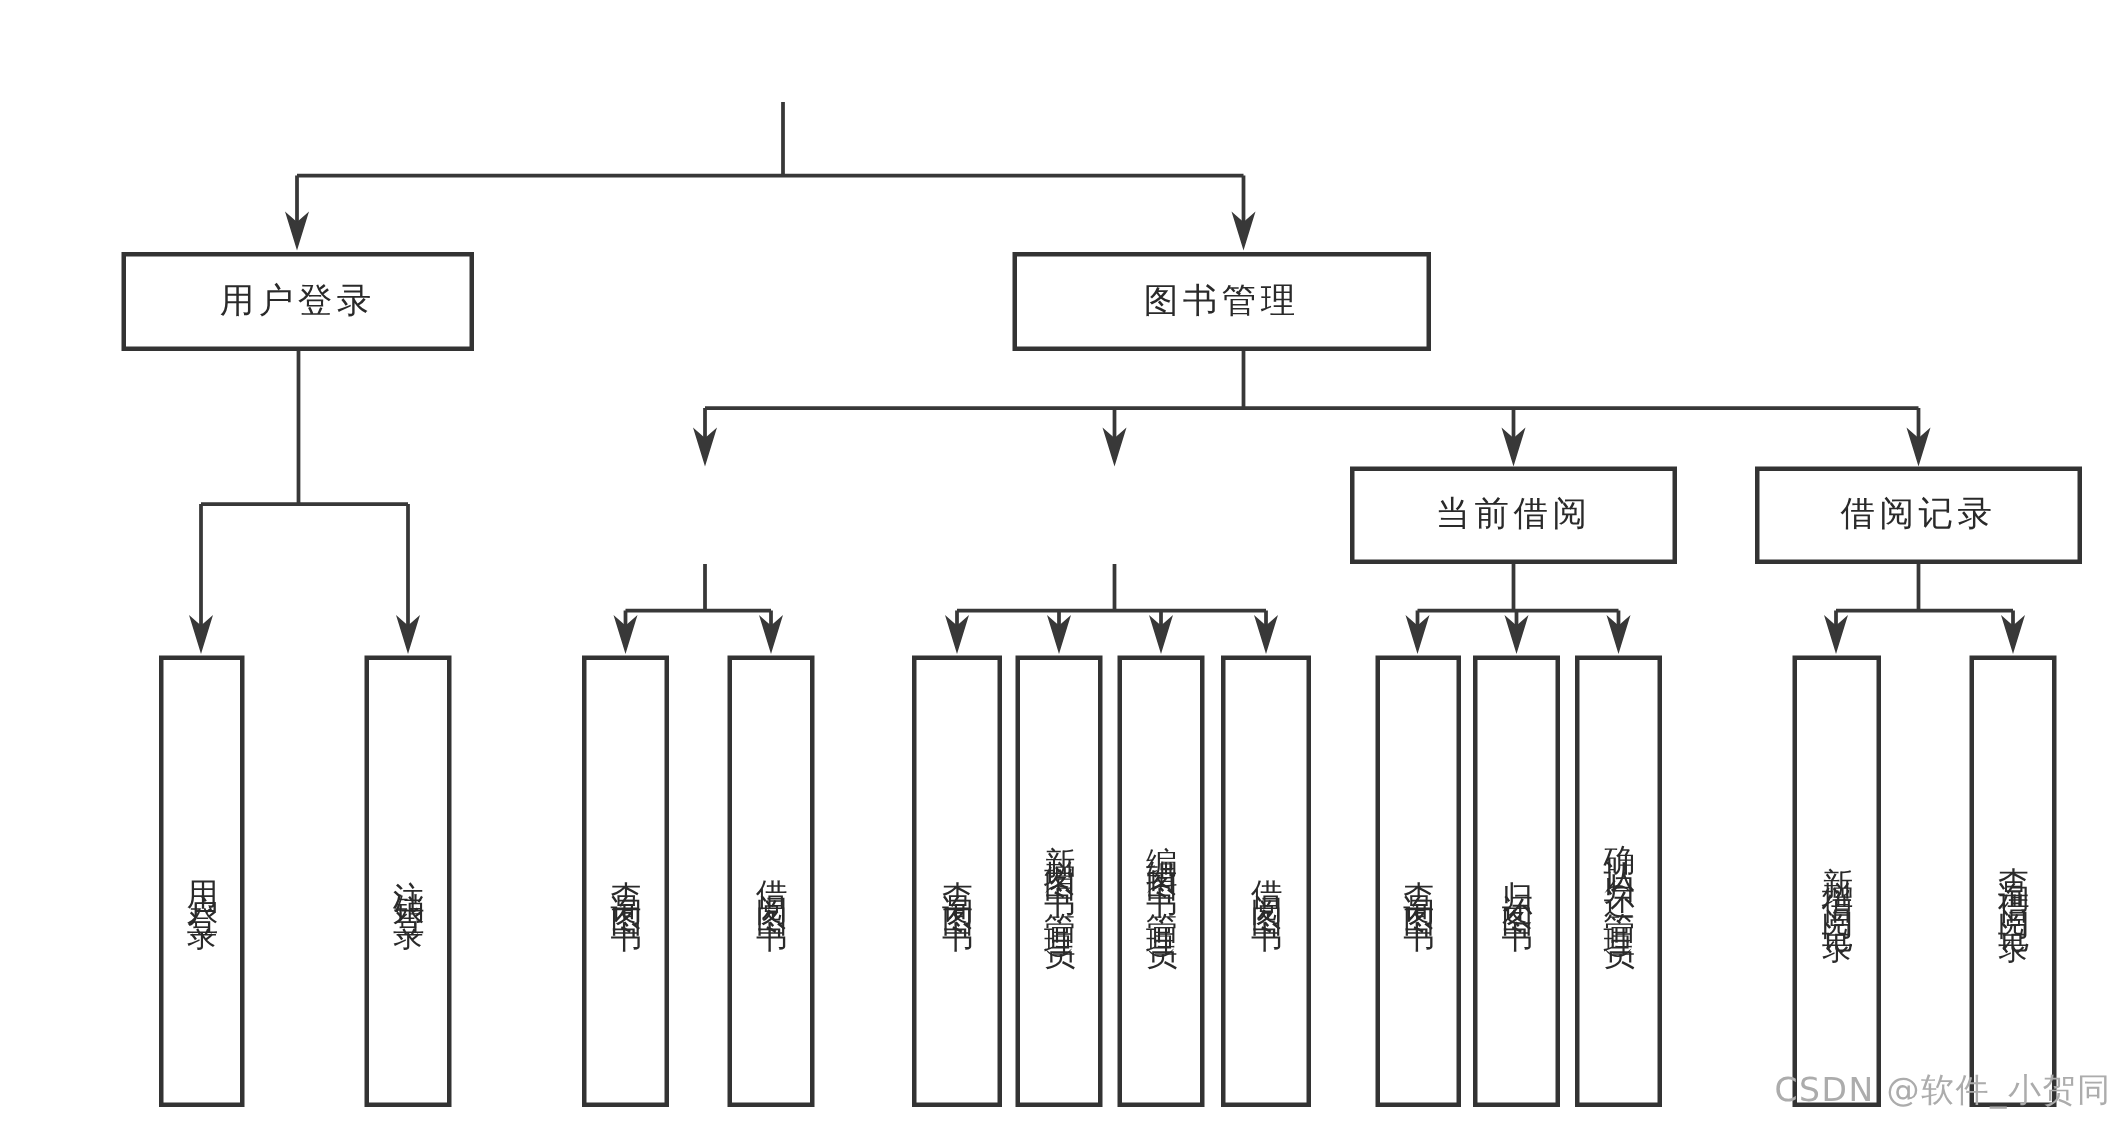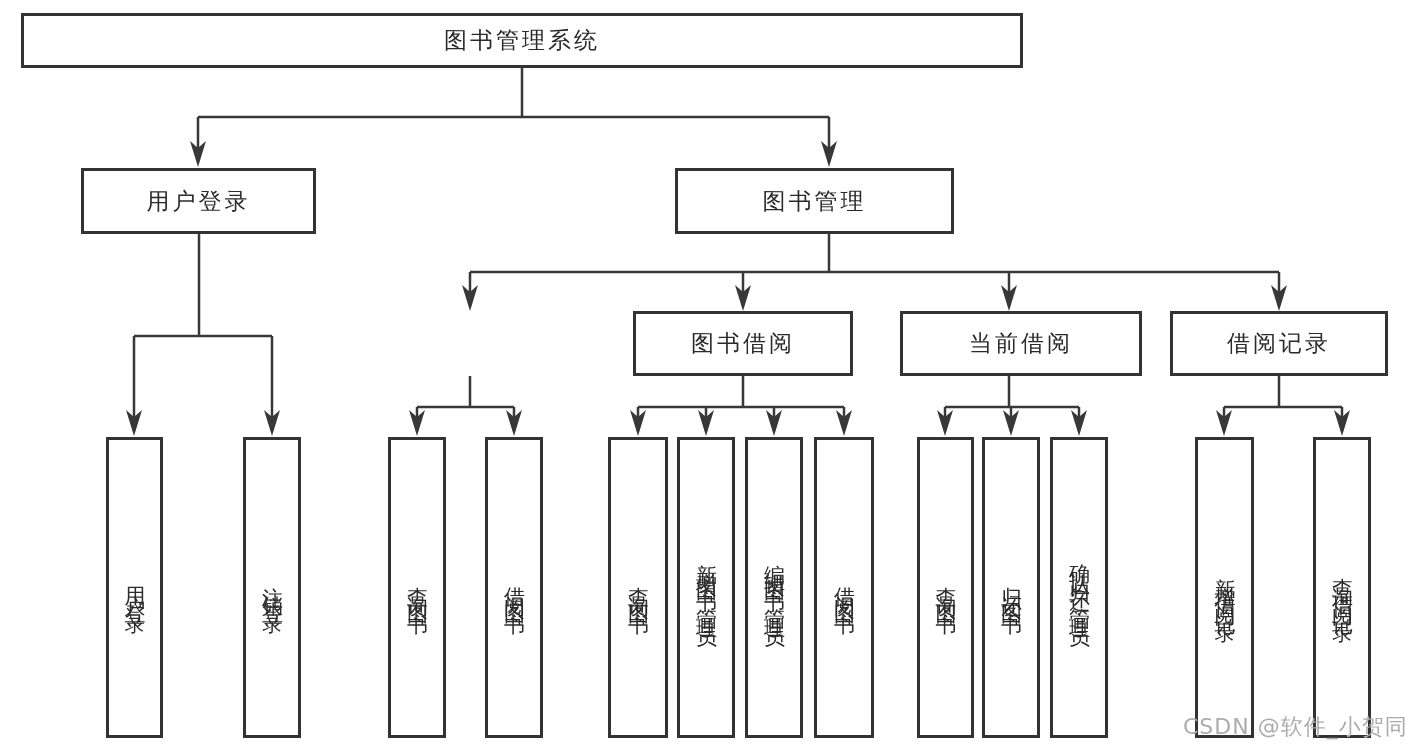--- a/index.html
+++ b/index.html
@@ -94,27 +94,25 @@
       <polygon fill="#383838" points="1071,410 1079,417 1087,410 1079,436"></polygon>
     </g>
 
     <g>
       <path d="M1279 376 V407 M1224 407 H1342 M1224 407 V431 M1342 407 V431" fill="none" stroke="#383838" stroke-width="2.5"></path>
       <polygon fill="#383838" points="1216,410 1224,417 1232,410 1224,436"></polygon>
       <polygon fill="#383838" points="1334,410 1342,417 1350,410 1342,436"></polygon>
     </g>
   </svg>
 
-  <div class="node hbox" style="left:21px;top:13px;width:1002px;height:55px">图书管理系统</div>
 
   <div class="node hbox" style="left:81px;top:168px;width:235px;height:66px">用户登录</div>
   <div class="node hbox" style="left:675px;top:168px;width:279px;height:66px">图书管理</div>
 
-  <div class="node hbox" style="left:633px;top:311px;width:220px;height:65px">图书借阅</div>
-  <div class="node hbox" style="left:900px;top:311px;width:242px;height:65px">当前借阅</div>
+  <div class="node hbox" style="left:900px;top:311px;width:218px;height:65px">当前借阅</div>
   <div class="node hbox" style="left:1170px;top:311px;width:218px;height:65px">借阅记录</div>
 
   <div class="node vbox" style="left:106px;top:437px;width:57px;height:301px">用户登录</div>
   <div class="node vbox" style="left:243px;top:437px;width:58px;height:301px">注销登录</div>
 
   <div class="node vbox" style="left:388px;top:437px;width:58px;height:301px">查询图书</div>
   <div class="node vbox" style="left:485px;top:437px;width:58px;height:301px">借阅图书</div>
 
   <div class="node vbox" style="left:608px;top:437px;width:60px;height:301px">查询图书</div>
   <div class="node vbox" style="left:677px;top:437px;width:58px;height:301px">新增图书（管理员）</div>

